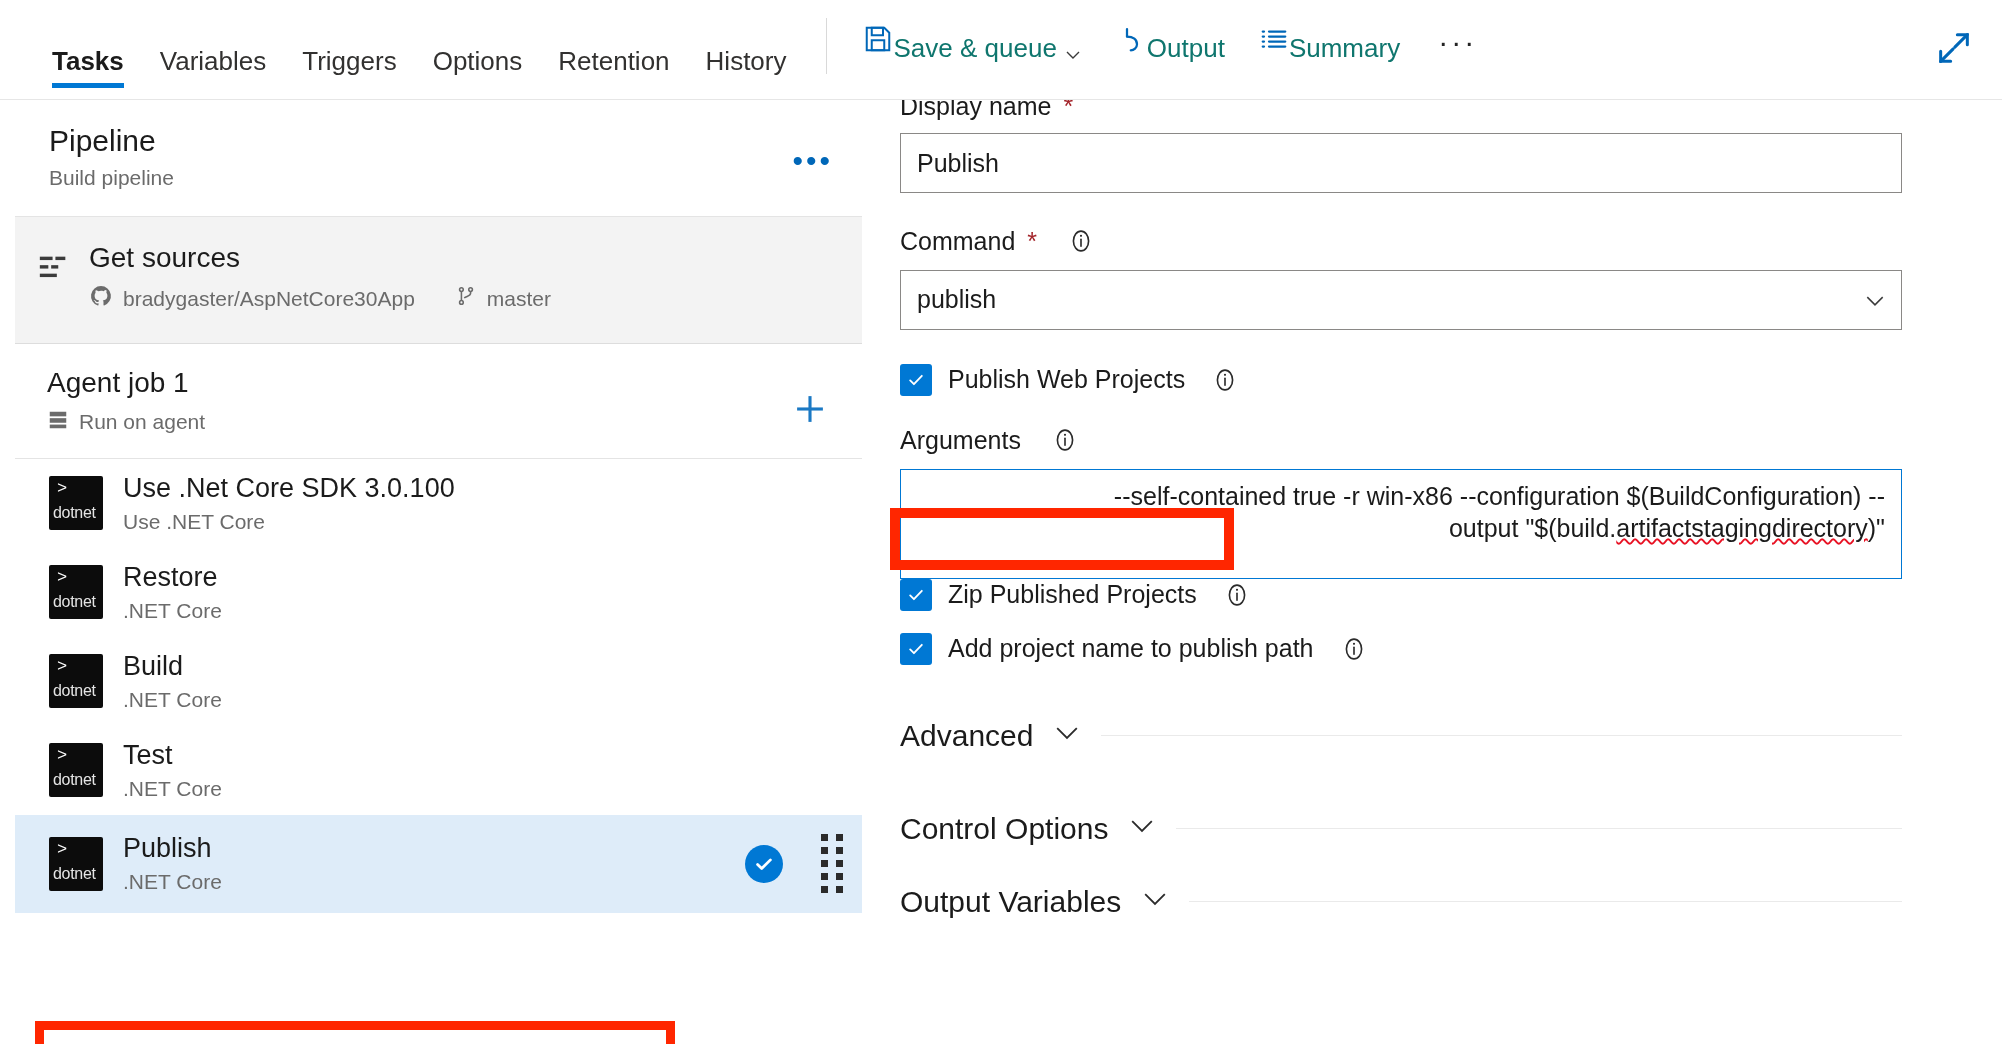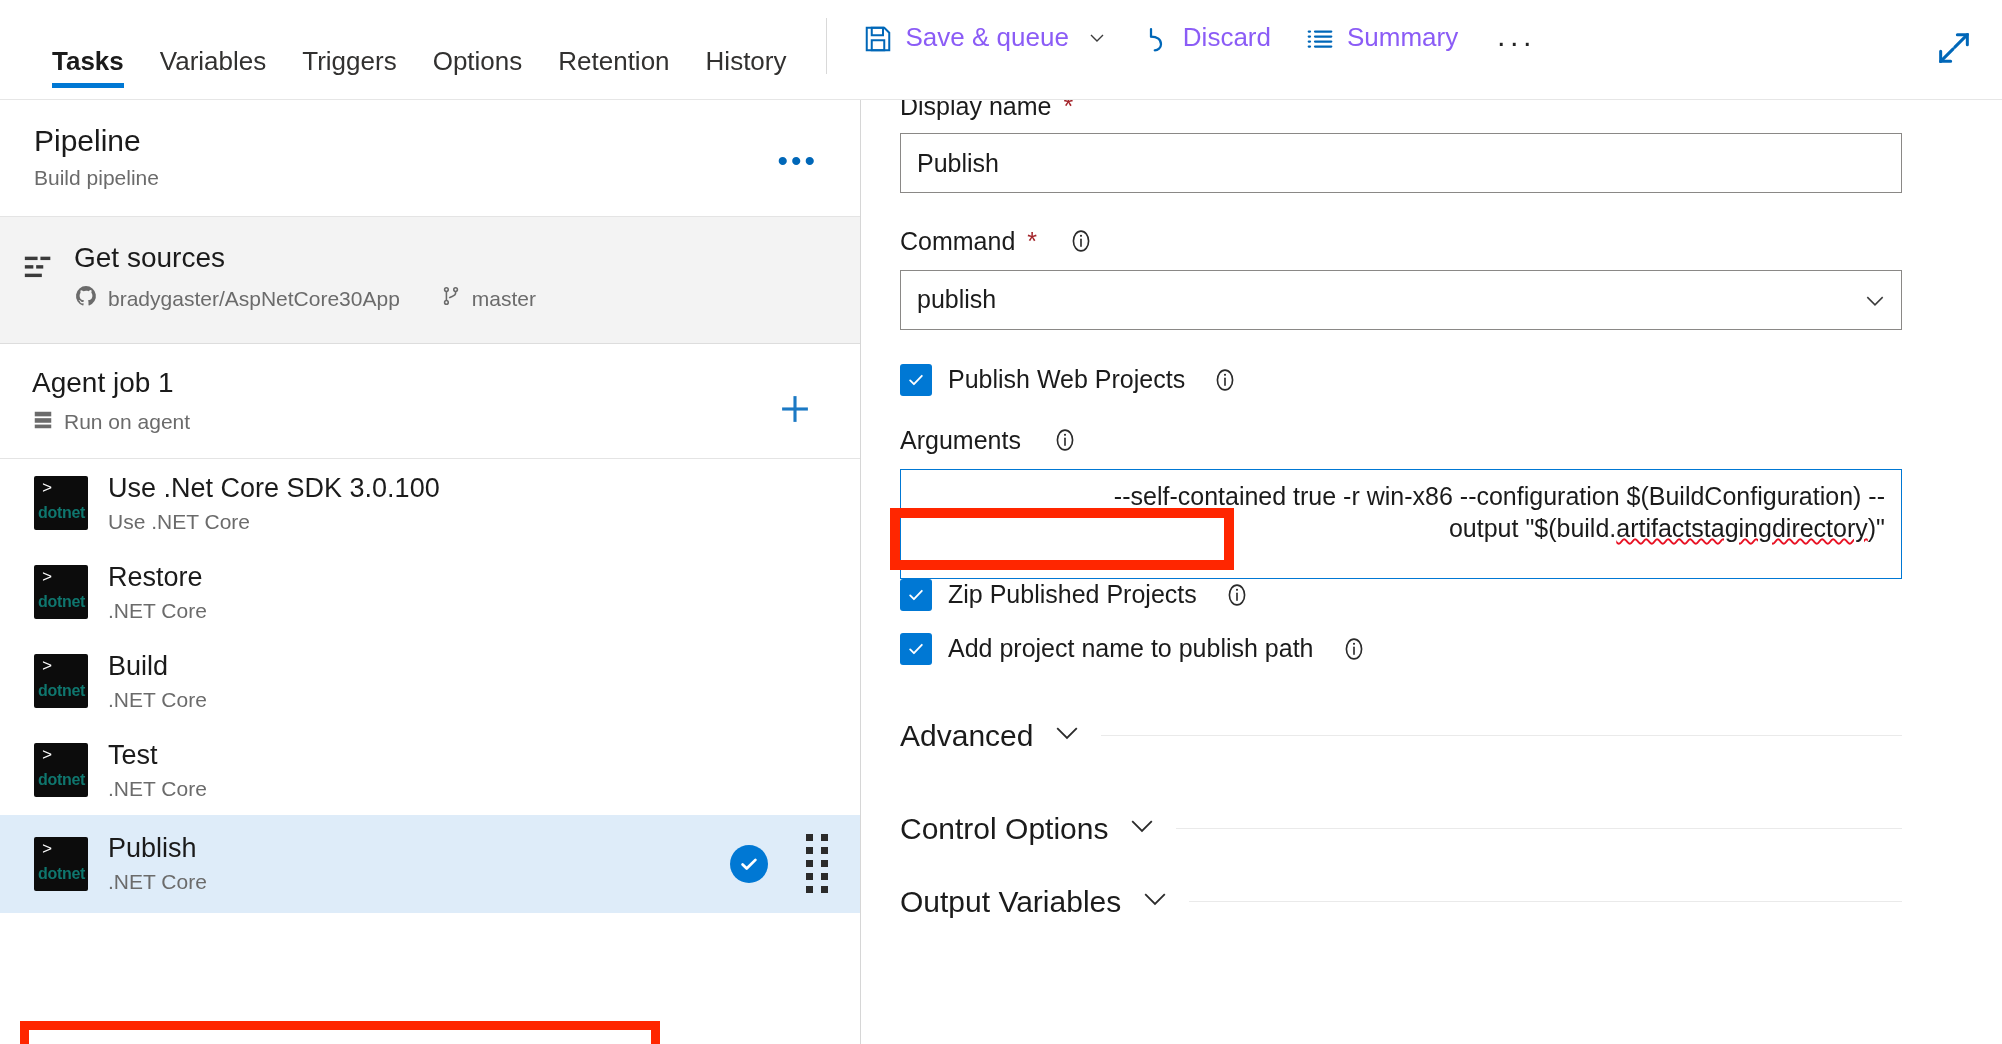--- a/index.html
+++ b/index.html
@@ -41,42 +41,42 @@
   }
   .hdr-divider {
     width: 1px; height: 56px; background: #d9d9d9;
     margin: 18px 22px 0 22px; align-self: flex-start;
   }
   .toolbar {
     display: flex; align-items: center;
     height: 84px; gap: 6px;
   }
   .tb-btn {
-    display: flex; align-items: flex-start; gap: 12px;
+    display: flex; align-items: flex-end; gap: 0;
     padding: 10px 14px; cursor: pointer;
-    font-size: 26px; color: #8b5cf6;
+    font-size: 26px; color: #0f766e;
     white-space: nowrap;
   }
   .tb-btn .lbl { line-height: 1; }
   .chev-sm {
     display: inline-block; width: 20px; height: 20px;
     margin-left: 6px;
   }
   .tb-more {
     font-size: 30px; color: #242424; letter-spacing: 3px;
     padding: 6px 18px; cursor: pointer; line-height: 1;
   }
   .expand-btn {
     position: absolute; right: 28px; top: 28px;
     width: 40px; height: 40px; cursor: pointer;
   }
 
   
   .left-panel {
-    position: absolute; top: 100px; left: 0;
+    position: absolute; top: 100px; left: 15px;
     width: 861px; height: 944px;
     background: #ffffff;
     border-right: 1px solid #d6d6d6;
     overflow: hidden;
   }
   .pipeline-head {
     padding: 22px 30px 26px 34px;
     border-bottom: 1px solid #e4e4e4;
     position: relative;
   }
@@ -131,21 +131,21 @@
     background: #0c0c0c; border-radius: 2px;
     position: relative; overflow: hidden;
   }
   .task-icon .prompt {
     position: absolute; left: 8px; top: 4px;
     color: #ffffff; font-size: 17px; line-height: 1;
     font-family: "Liberation Mono", monospace;
   }
   .task-icon .dn {
     position: absolute; left: 4px; bottom: 9px;
-    color: #0f766e; font-size: 16px; font-weight: bold;
+    color: #e5e5e5; font-size: 16px; font-weight: normal;
     letter-spacing: -0.3px; line-height: 1;
   }
   .task-body { flex: 1; min-width: 0; }
   .task-name { font-size: 27px; color: #1b1b1b; line-height: 1.15; }
   .task-sub { font-size: 21px; color: #6b6b6b; margin-top: 6px; }
   .task-check {
     width: 38px; height: 38px; border-radius: 50%;
     background: #0078d4; display: flex;
     align-items: center; justify-content: center;
     flex: 0 0 38px;
@@ -273,21 +273,21 @@
       </span>
     </div>
 
     <div class="tb-btn">
       <span>
         <svg width="30" height="30" viewBox="0 0 24 24" fill="none" stroke="#0067b8" stroke-width="1.8" stroke-linecap="round">
           <path d="M8 4v6"></path>
           <path d="M8 10c5 0 8 2.6 8 6.2C16 19 13.5 21 11 21"></path>
         </svg>
       </span>
-      <span class="lbl">Discard</span>
+      <span class="lbl">Output</span>
     </div>
 
     <div class="tb-btn">
       <span>
         <svg width="30" height="30" viewBox="0 0 24 24" fill="none" stroke="#0067b8" stroke-width="1.8" stroke-linecap="round">
           <path d="M3 6h1M3 10h1M3 14h1M3 18h1"></path>
           <path d="M8 6h13M8 10h13M8 14h13M8 18h13"></path>
         </svg>
       </span>
       <span class="lbl">Summary</span>

